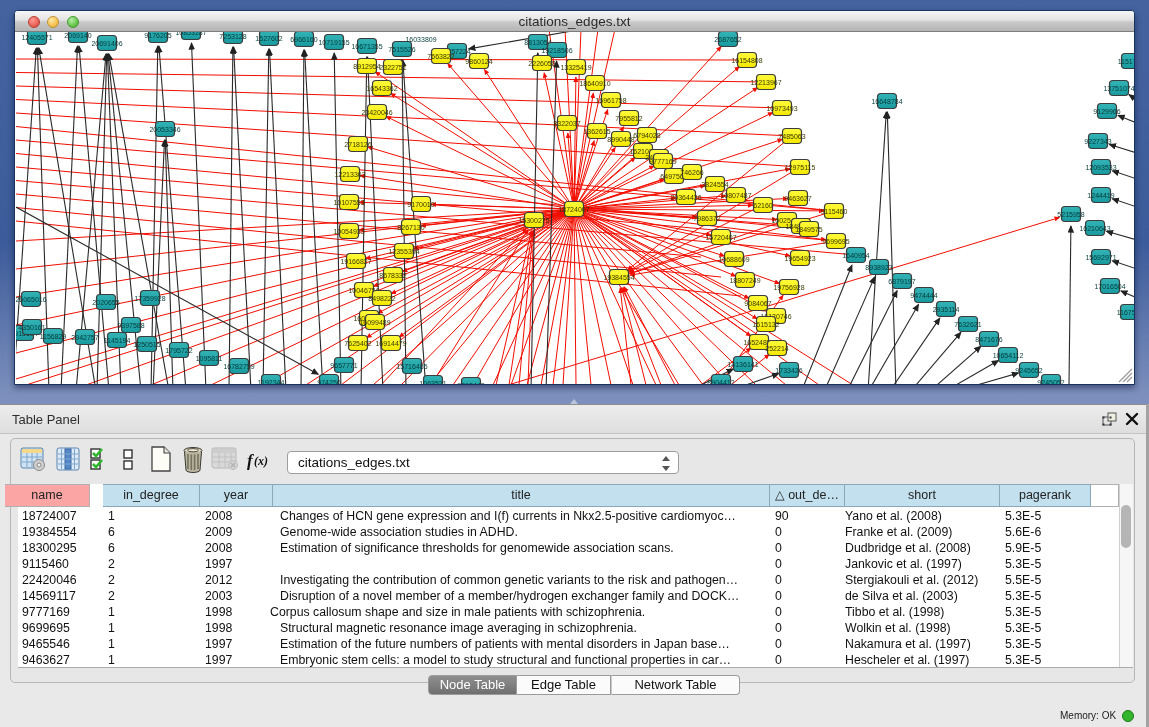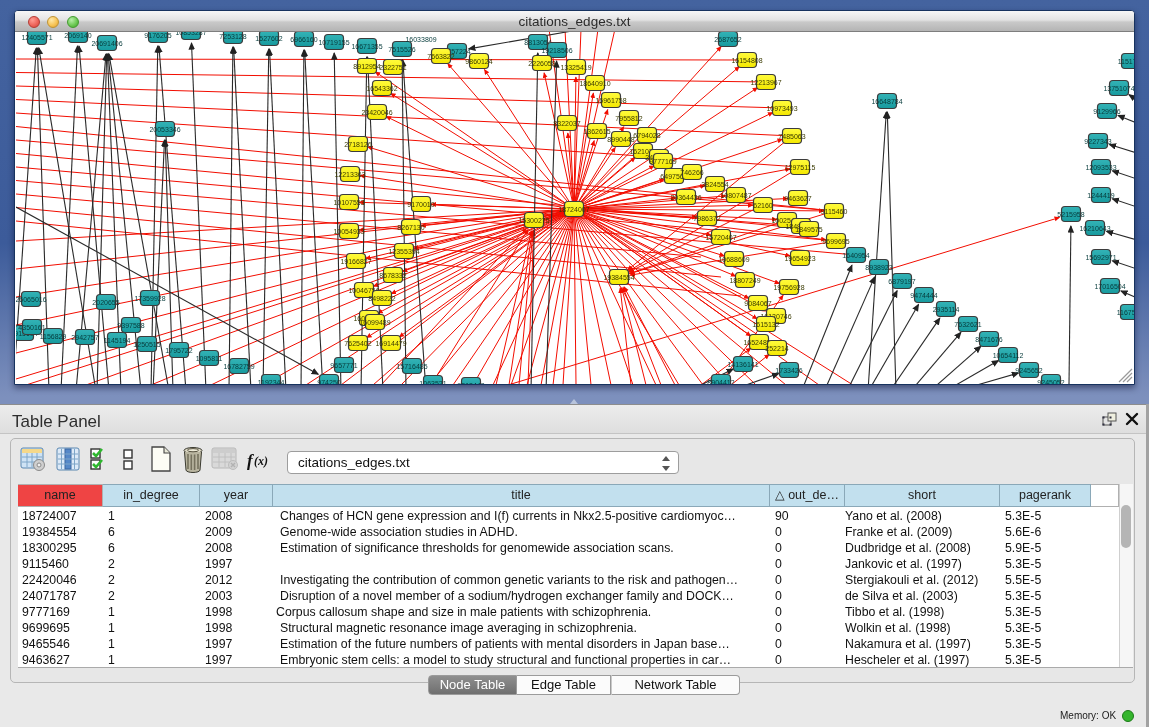--- a/index.html
+++ b/index.html
@@ -3,21 +3,21 @@
 <style>
 *{margin:0;padding:0;box-sizing:border-box}
 html,body{width:1149px;height:727px;overflow:hidden;font-family:"Liberation Sans",sans-serif}
 #desk{position:absolute;left:0;top:0;width:1149px;height:405px;background:linear-gradient(180deg,#44639f 0%,#3c5b9a 60%,#7d90bd 98%)}
 #win{position:absolute;left:14px;top:10px;width:1121px;height:375px;border:1px solid #17335f;border-radius:4px 4px 0 0;background:#fff;box-shadow:0 3px 6px rgba(0,0,30,.45)}
 #tbar{position:absolute;left:0;top:0;width:100%;height:21px;border-radius:3px 3px 0 0;background:linear-gradient(180deg,#f7f7f7 0%,#e3e3e3 45%,#c9c9c9 55%,#b4b4b4 100%);border-bottom:1px solid #7e7e7e}
 .btn{position:absolute;top:4.5px;width:12px;height:12px;border-radius:50%}
 #ttl{position:absolute;top:3px;width:100%;text-align:center;font-size:13.5px;color:#2b2b2b}
 #canvas{position:absolute;left:1px;top:21px;width:1118px;height:352px;background:#fff;overflow:hidden}
 #panel{position:absolute;left:0;top:404px;width:1149px;height:323px;background:#e9e9e9;border-top:1px solid #8d8d8d}
-#phdr{position:absolute;left:0;top:0;width:100%;height:29px;background:linear-gradient(180deg,#ececec,#dedede);border-bottom:1px solid #c4c4c4;font-size:17px;color:#2e2e2e}
+#phdr{position:absolute;left:0;top:0;width:100%;height:29px;background:linear-gradient(180deg,#ececec,#dedede);border-bottom:1px solid #c4c4c4;font-size:13px;color:#2e2e2e}
 #pbody{position:absolute;left:10px;top:33px;width:1125px;height:245px;background:#e7e7e7;border:1px solid #b6b6b6;border-radius:5px}
 #combo{position:absolute;left:287px;top:451px;width:392px;height:23px;background:#fff;border:1px solid #9d9d9d;border-radius:4px;font-size:13.5px;color:#111;line-height:21px;padding-left:10px}
 .thead{position:absolute;top:484px;height:23px;background:#c2e0ee;border:1px solid #8aa8b8;border-left:none;font-size:12.5px;color:#222;text-align:center;line-height:21px}
 .trow{position:absolute;left:18px;width:1101px;height:16px;font-size:12.3px;color:#111}
 .trow span{position:absolute;top:0;white-space:nowrap;line-height:16px}
 .trow .ctr{text-align:left}
 .tabseg{position:absolute;top:675px;height:20px;border:1px solid #9b9b9b;background:#fbfbfb;font-size:13px;color:#111;text-align:center;line-height:18px}
 </style></head>
 <body>
 <div id="desk"></div>
@@ -561,21 +561,21 @@
     <text x="236" y="21" font-size="12" font-style="italic" font-weight="bold" font-family="Liberation Serif,serif" fill="#111">(x)</text>
 </svg>
  <div id="combo">citations_edges.txt
    <svg style="position:absolute;right:6px;top:3px" width="12" height="17">
       <path d="M6,1L10,6H2z" fill="#555"></path>
       <path d="M6,16L10,11H2z" fill="#555"></path>
     </svg>
  </div>
 
  <div style="position:absolute;left:18px;top:484px;width:1101px;height:184px;background:#fff"></div>
- <div class="thead" style="left:18px;width:85px;background:#ef4444;border-color:#b0b0b0">name</div>
+ <div class="thead" style="left:5px;width:85px;background:#fca5a5;border-color:#b0b0b0">name</div>
  <div class="thead" style="left:103px;width:97px">in_degree</div>
  <div class="thead" style="left:200px;width:73px">year</div>
  <div class="thead" style="left:273px;width:497px">title</div>
  <div class="thead" style="left:770px;width:75px">△ out_de…</div>
  <div class="thead" style="left:845px;width:155px">short</div>
  <div class="thead" style="left:1000px;width:91px">pagerank</div>
  <div class="thead" style="left:1091px;width:28px;background:#fff;border-color:#b0b0b0"></div>
 <div class="trow" style="top:508px">
     <span style="left:4px">18724007</span>
     <span style="left:90px">1</span>
@@ -614,33 +614,33 @@
 <div class="trow" style="top:572px">
     <span style="left:4px">22420046</span>
     <span style="left:90px">2</span>
     <span style="left:187px">2012</span>
     <span style="left:262px">Investigating the contribution of common genetic variants to the risk and pathogen…</span>
     <span style="left:757px">0</span>
     <span class="ctr" style="left:827px;width:155px">Stergiakouli et al. (2012)</span>
     <span style="left:987px">5.5E-5</span>
   </div>
 <div class="trow" style="top:588px">
-    <span style="left:4px">24071787</span>
+    <span style="left:4px">14569117</span>
     <span style="left:90px">2</span>
     <span style="left:187px">2003</span>
-    <span style="left:262px">Disruption of a novel member of a sodium/hydrogen exchanger family and DOCK…</span>
+    <span style="left:262px">Disruption of a novel member of a member/hydrogen exchanger family and DOCK…</span>
     <span style="left:757px">0</span>
     <span class="ctr" style="left:827px;width:155px">de Silva et al. (2003)</span>
     <span style="left:987px">5.3E-5</span>
   </div>
 <div class="trow" style="top:604px">
     <span style="left:4px">9777169</span>
     <span style="left:90px">1</span>
     <span style="left:187px">1998</span>
-    <span style="left:258px">Corpus callosum shape and size in male patients with schizophrenia.</span>
+    <span style="left:252px">Corpus callosum shape and size in male patients with schizophrenia.</span>
     <span style="left:757px">0</span>
     <span class="ctr" style="left:827px;width:155px">Tibbo et al. (1998)</span>
     <span style="left:987px">5.3E-5</span>
   </div>
 <div class="trow" style="top:620px">
     <span style="left:4px">9699695</span>
     <span style="left:90px">1</span>
     <span style="left:187px">1998</span>
     <span style="left:262px">Structural magnetic resonance image averaging in schizophrenia.</span>
     <span style="left:757px">0</span>

